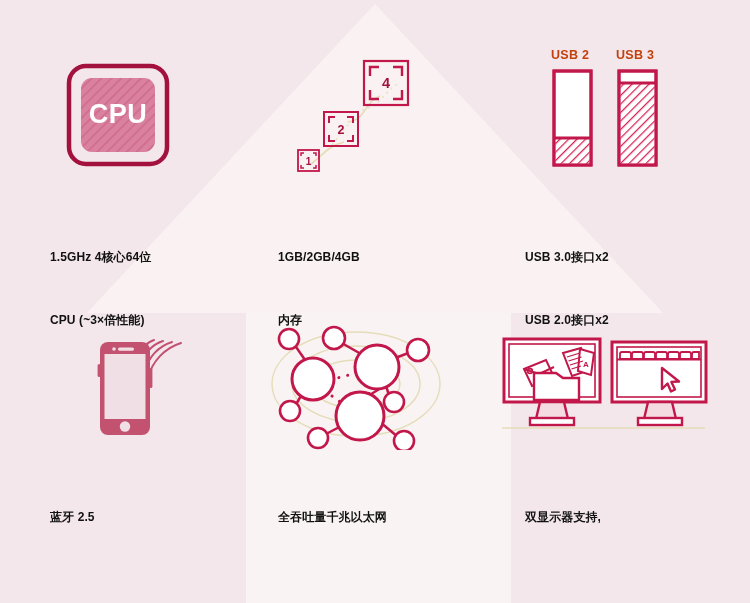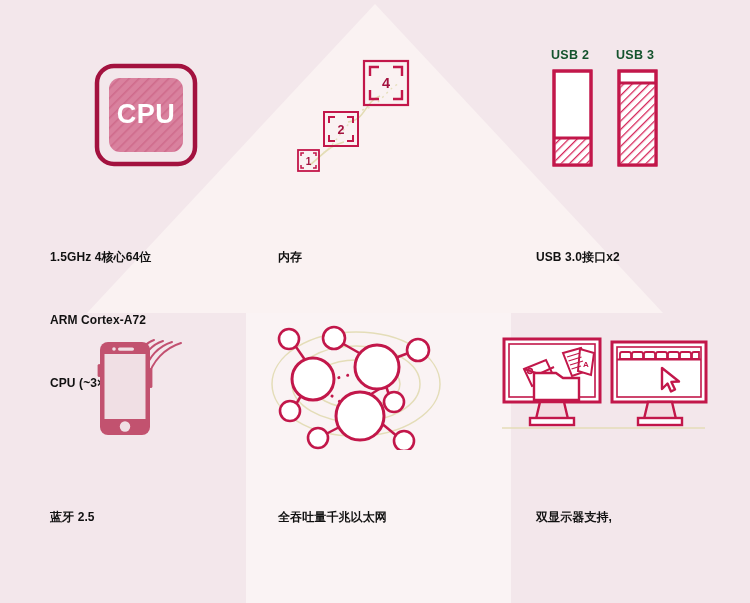--- a/index.html
+++ b/index.html
@@ -45,48 +45,48 @@
     font-size: 12px;
     line-height: 21px;
     letter-spacing: 0.1px;
     white-space: pre;
   }
   .caption .line { display: block; }
 
   
   .c1 { left: 50px; }
   .c2 { left: 278px; }
-  .c3 { left: 536px; }
+  .c3 { left: 525px; }
 
   .row1-cap { top: 205px; }
   .row2-cap { top: 465px; }
 
   
-  #cpu-icon { left: 94px; top: 63px; }
+  #cpu-icon { left: 66px; top: 63px; }
 
   
   #memory-icon { left: 288px; top: 50px; }
 
   
   #usb-icon { left: 543px; top: 45px; }
 
   
   #bluetooth-icon { left: 92px; top: 318px; }
 
   
   #network-icon { left: 268px; top: 322px; }
 
   
   #display-icon { left: 500px; top: 335px; }
 
   .usb-label {
     position: absolute;
     font-size: 12.5px;
     font-weight: bold;
-    color: #14532d;
+    color: #c2410c;
     letter-spacing: 0.3px;
   }
   #usb2-label { left: 551px; top: 48px; }
   #usb3-label { left: 616px; top: 48px; }
 </style>
 </head>
 <body>
 
 <div id="page">
 
@@ -108,21 +108,20 @@
             <line x1="0" y1="0" x2="0" y2="7" stroke="#cf6b8c" stroke-width="3.2"></line>
           </pattern>
         </defs>
         <rect x="3" y="3" width="98" height="98" rx="17" ry="17" fill="none" stroke="#a3123f" stroke-width="4.5"></rect>
         <rect x="15" y="15" width="74" height="74" rx="11" ry="11" fill="url(#hatchPink)"></rect>
         <text x="52" y="60" text-anchor="middle" fill="#ffffff" font-family="Liberation Sans, sans-serif" font-size="27" font-weight="bold" letter-spacing="0.5">CPU</text>
       </svg>
     </div>
     <div class="caption c1 row1-cap">
       <span class="line">1.5GHz 4核心64位</span>
-      <span class="line">ARM Cortex-A72</span>
       <span class="line">CPU (~3×倍性能)</span>
     </div>
 
     <div class="icon-box" id="memory-icon">
       <svg width="125" height="125" viewBox="0 0 125 125">
 
         <path d="M22 115 C 36 104, 40 96, 56 92" fill="none" stroke="#e3dcb4" stroke-width="1.6"></path>
         <path d="M60 72 C 78 70, 76 52, 92 46" fill="none" stroke="#e3dcb4" stroke-width="1.6"></path>
         <path d="M30 106 C 50 96, 52 76, 70 68" fill="none" stroke="#e6dfbc" stroke-width="1.4" stroke-dasharray="2 4"></path>
         <path d="M74 60 C 92 56, 96 42, 110 34" fill="none" stroke="#e6dfbc" stroke-width="1.4" stroke-dasharray="2 4"></path>
@@ -140,20 +139,21 @@
         </g>
 
         <g>
           <rect x="76" y="11" width="44" height="44" fill="none" stroke="#c2174a" stroke-width="2.2"></rect>
           <path d="M82 26 v-9 h9 M114 26 v-9 h-9 M82 40 v9 h9 M114 40 v9 h-9" fill="none" stroke="#c2174a" stroke-width="2.4"></path>
           <text x="98" y="38" text-anchor="middle" fill="#a3123f" font-family="Liberation Sans, sans-serif" font-size="14.5" font-weight="bold">4</text>
         </g>
       </svg>
     </div>
     <div class="caption c2 row1-cap">
+      <span class="line">1GB/2GB/4GB</span>
       <span class="line">内存</span>
     </div>
 
     <div class="usb-label" id="usb2-label">USB 2</div>
     <div class="usb-label" id="usb3-label">USB 3</div>
     <div class="icon-box" id="usb-icon">
       <svg width="140" height="130" viewBox="0 0 140 130">
         <defs>
           <pattern id="hatchRed" width="6" height="6" patternTransform="rotate(45)" patternUnits="userSpaceOnUse">
             <rect width="6" height="6" fill="#ffffff"></rect>
@@ -171,20 +171,21 @@
         <g>
           <rect x="76" y="26" width="37" height="94" fill="#ffffff" stroke="#c2174a" stroke-width="3"></rect>
           <rect x="77.5" y="38" width="34" height="80.5" fill="url(#hatchRed)"></rect>
           <line x1="76" y1="38" x2="113" y2="38" stroke="#c2174a" stroke-width="3"></line>
           <rect x="76" y="26" width="37" height="94" fill="none" stroke="#c2174a" stroke-width="3"></rect>
         </g>
       </svg>
     </div>
     <div class="caption c3 row1-cap">
       <span class="line">USB 3.0接口x2</span>
+      <span class="line">USB 2.0接口x2</span>
     </div>
 
     <div class="icon-box" id="bluetooth-icon">
       <svg width="110" height="125" viewBox="0 0 110 125">
 
         <g fill="none" stroke="#c25070" stroke-width="2" stroke-linecap="round">
           <path d="M47 39 A 22 22 0 0 1 62 22"></path>
           <path d="M50 46 A 31 31 0 0 1 71 23"></path>
           <path d="M53 53 A 40 40 0 0 1 80 24"></path>
           <path d="M56 60 A 49 49 0 0 1 89 25"></path>

